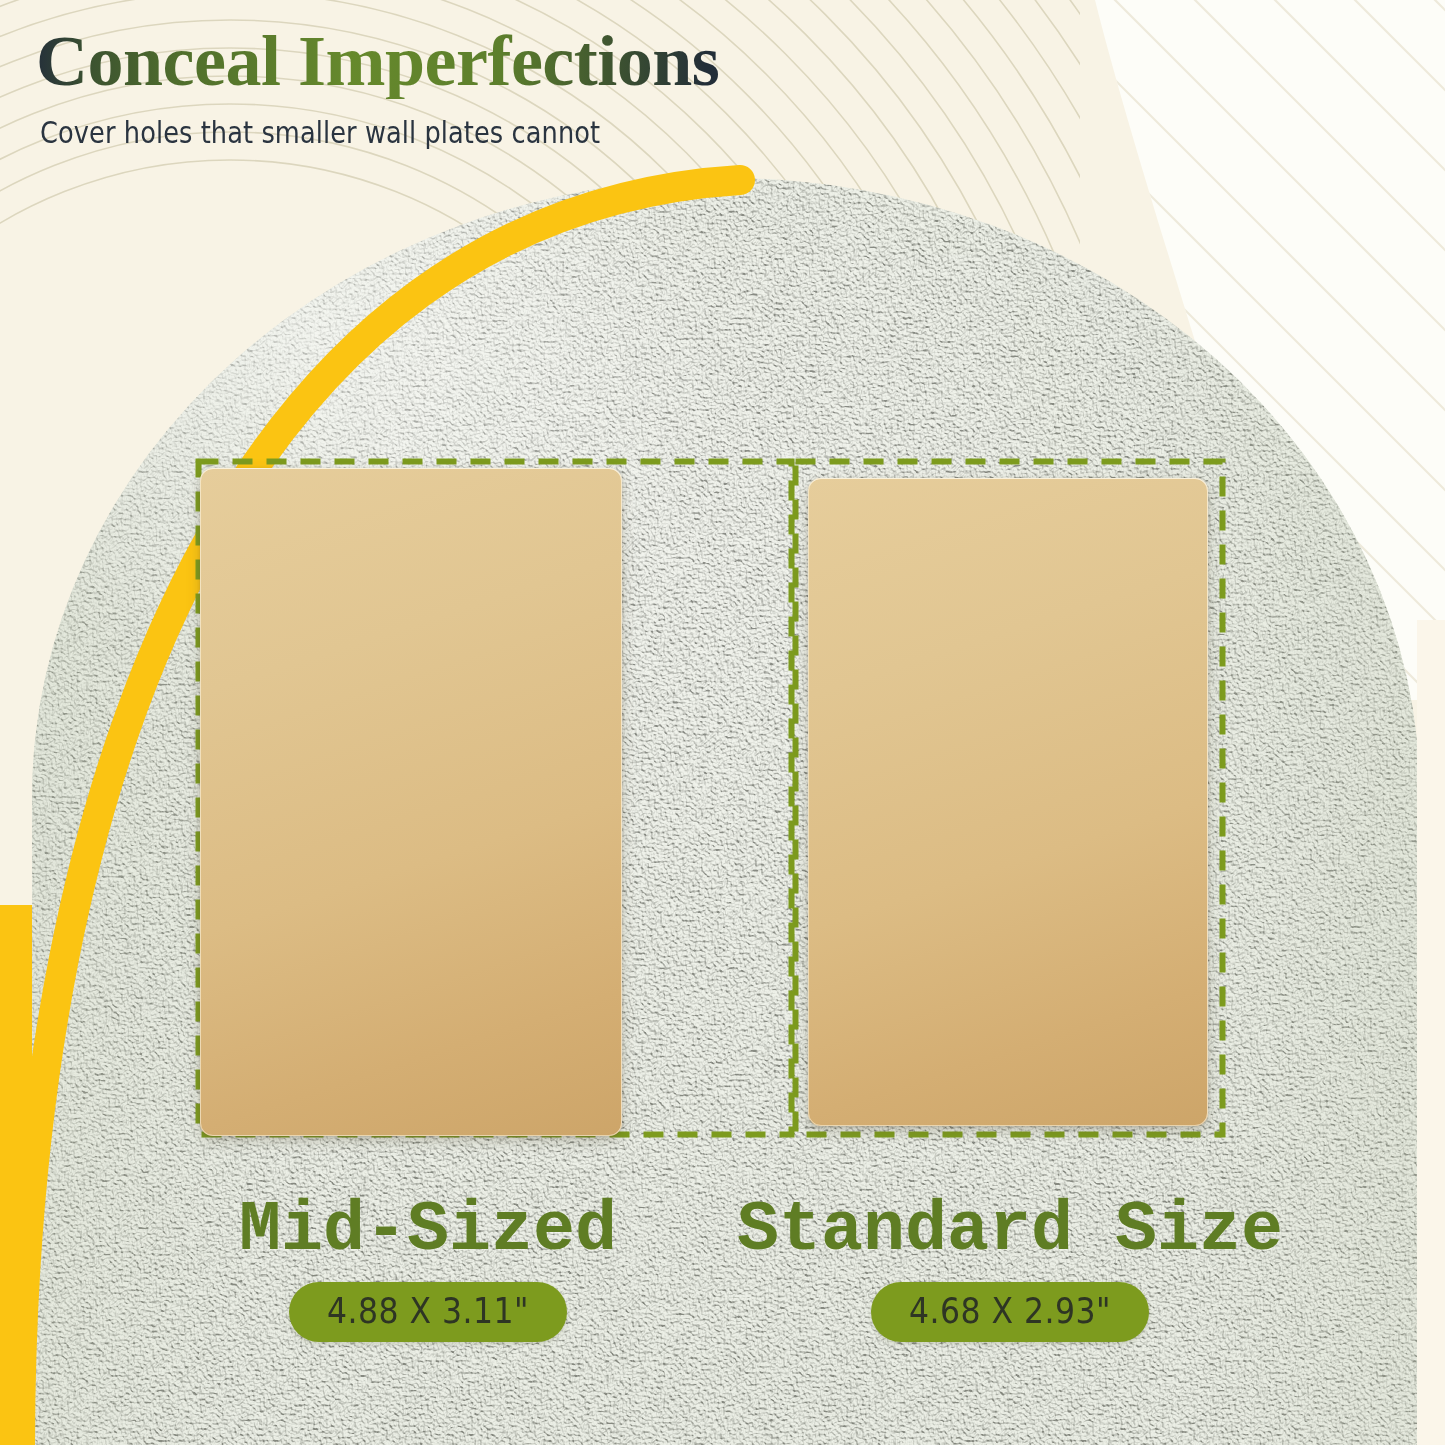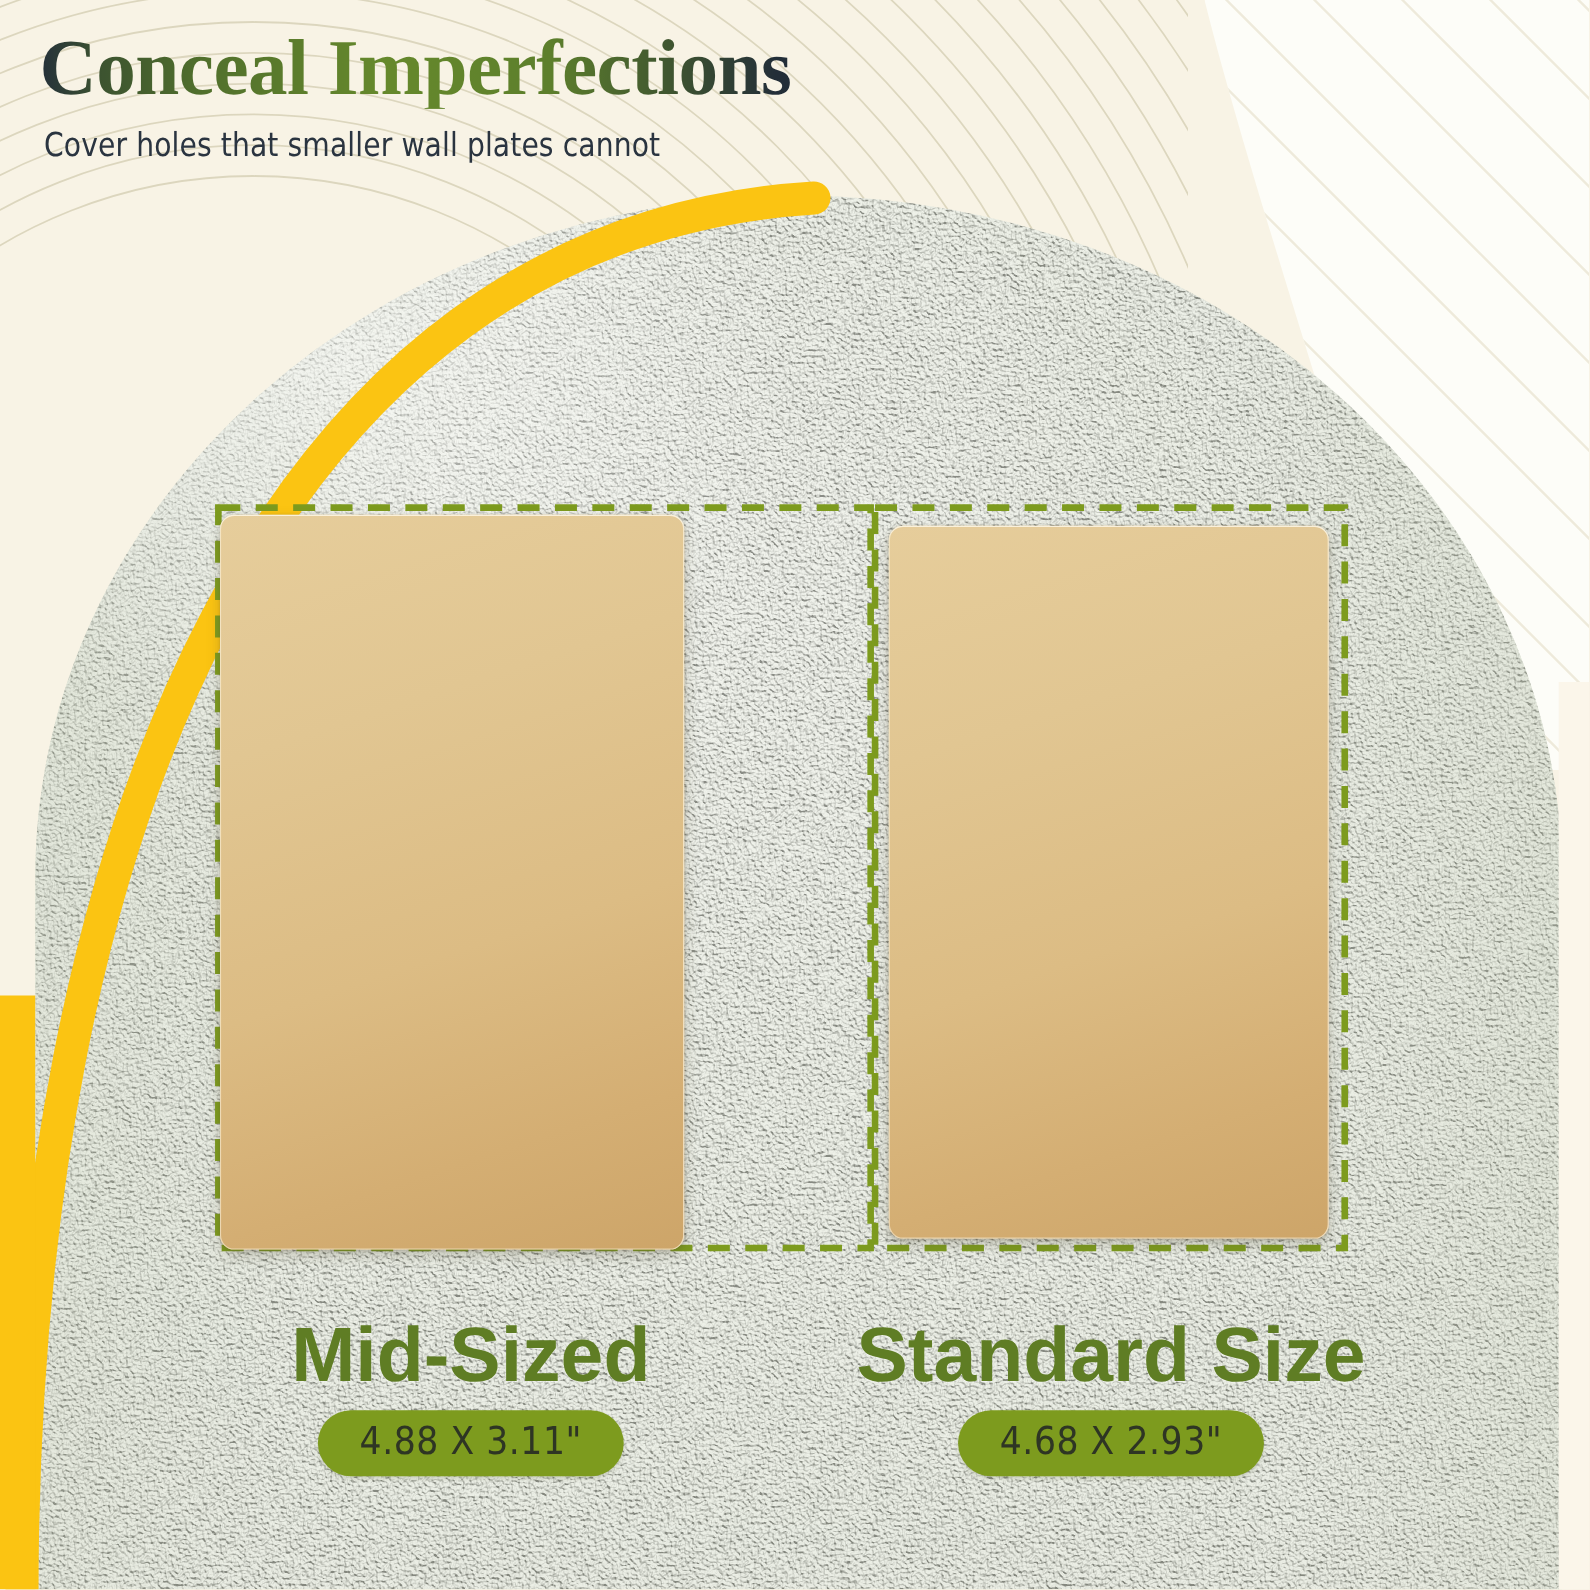--- a/index.html
+++ b/index.html
@@ -86,21 +86,21 @@
     content:"";position:absolute;inset:0;border-radius:13px;
     border:1px solid rgba(255,248,228,.55);
     pointer-events:none;
   }
   .plate-mid{left:200px;top:468px;width:422px;height:668px;}
   .plate-std{left:808px;top:478px;width:400px;height:648px;}
 
   
   .caption{position:absolute;text-align:center;}
   .cap-name{
-    font-family:Liberation Sans, sans-serif;
+    font-family:Liberation Mono, monospace;
     font-size:70px;font-weight:700;color:#5f7d24;line-height:1;white-space:nowrap;
     text-shadow:0 1px 0 rgba(255,255,255,.35);
   }
   .badge{
     display:inline-block;margin-top:16px;
     background:#7d9b1e;border-radius:40px;
     padding:9px 38px 11px;
     box-shadow:0 2px 4px rgba(80,90,40,.20);
   }
   .badge-text{

